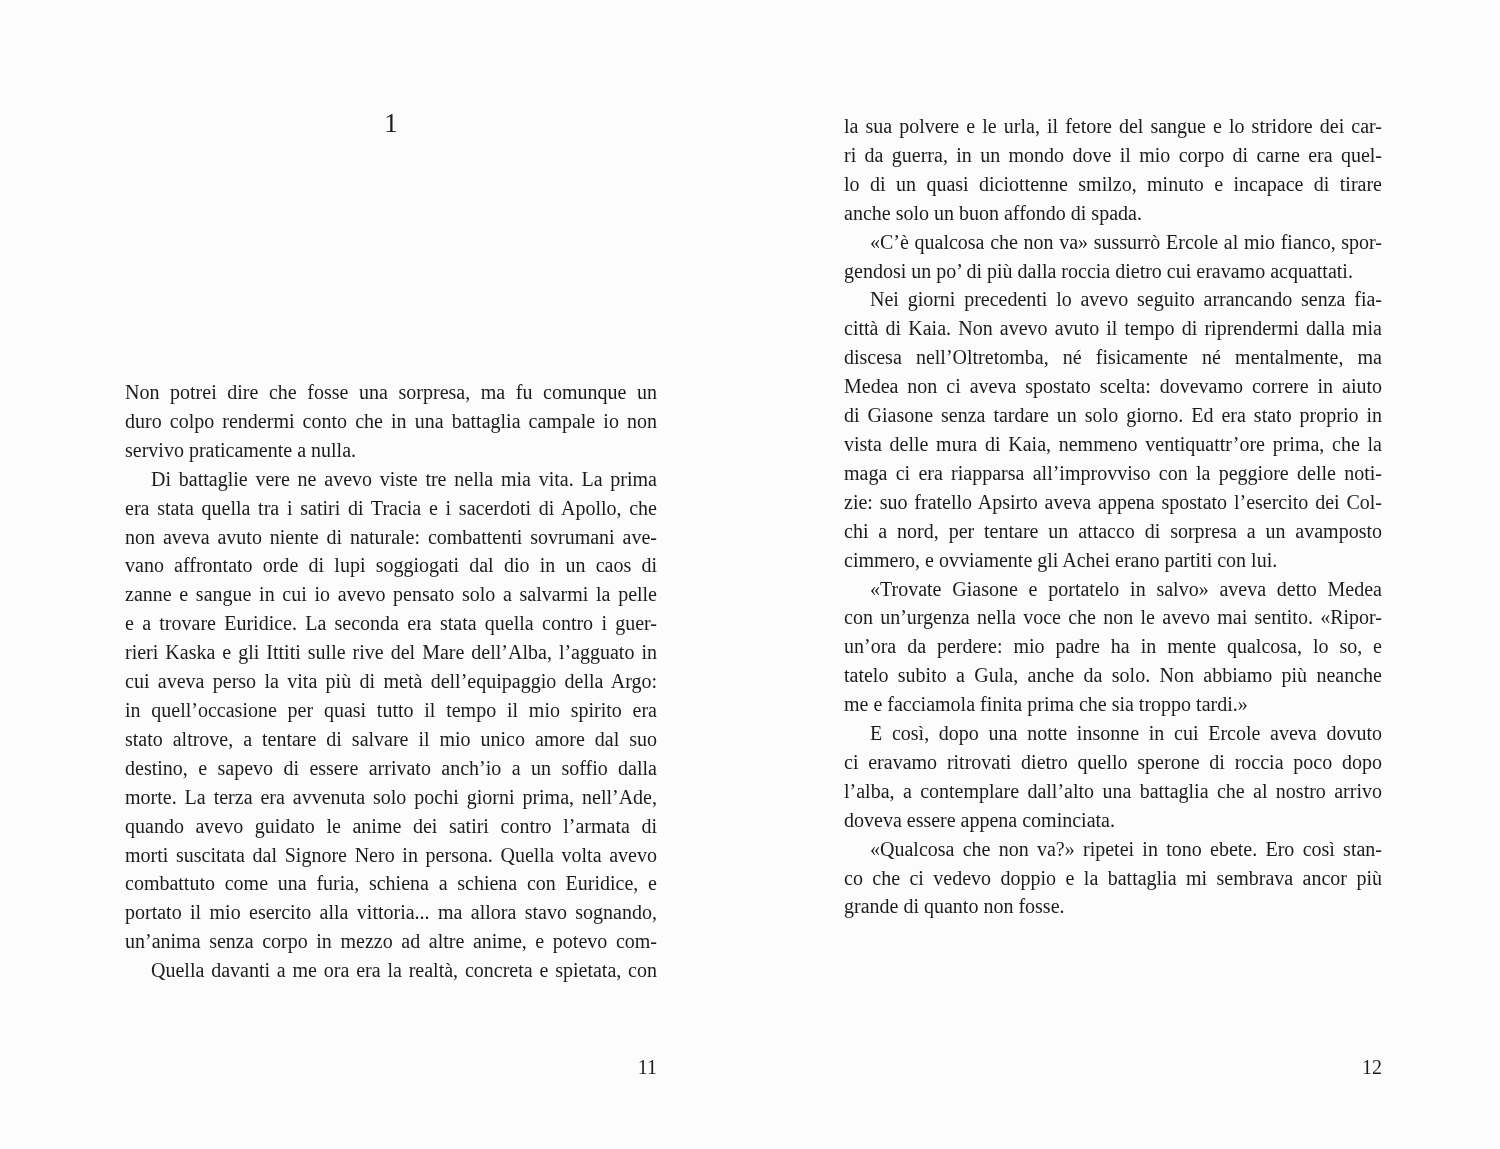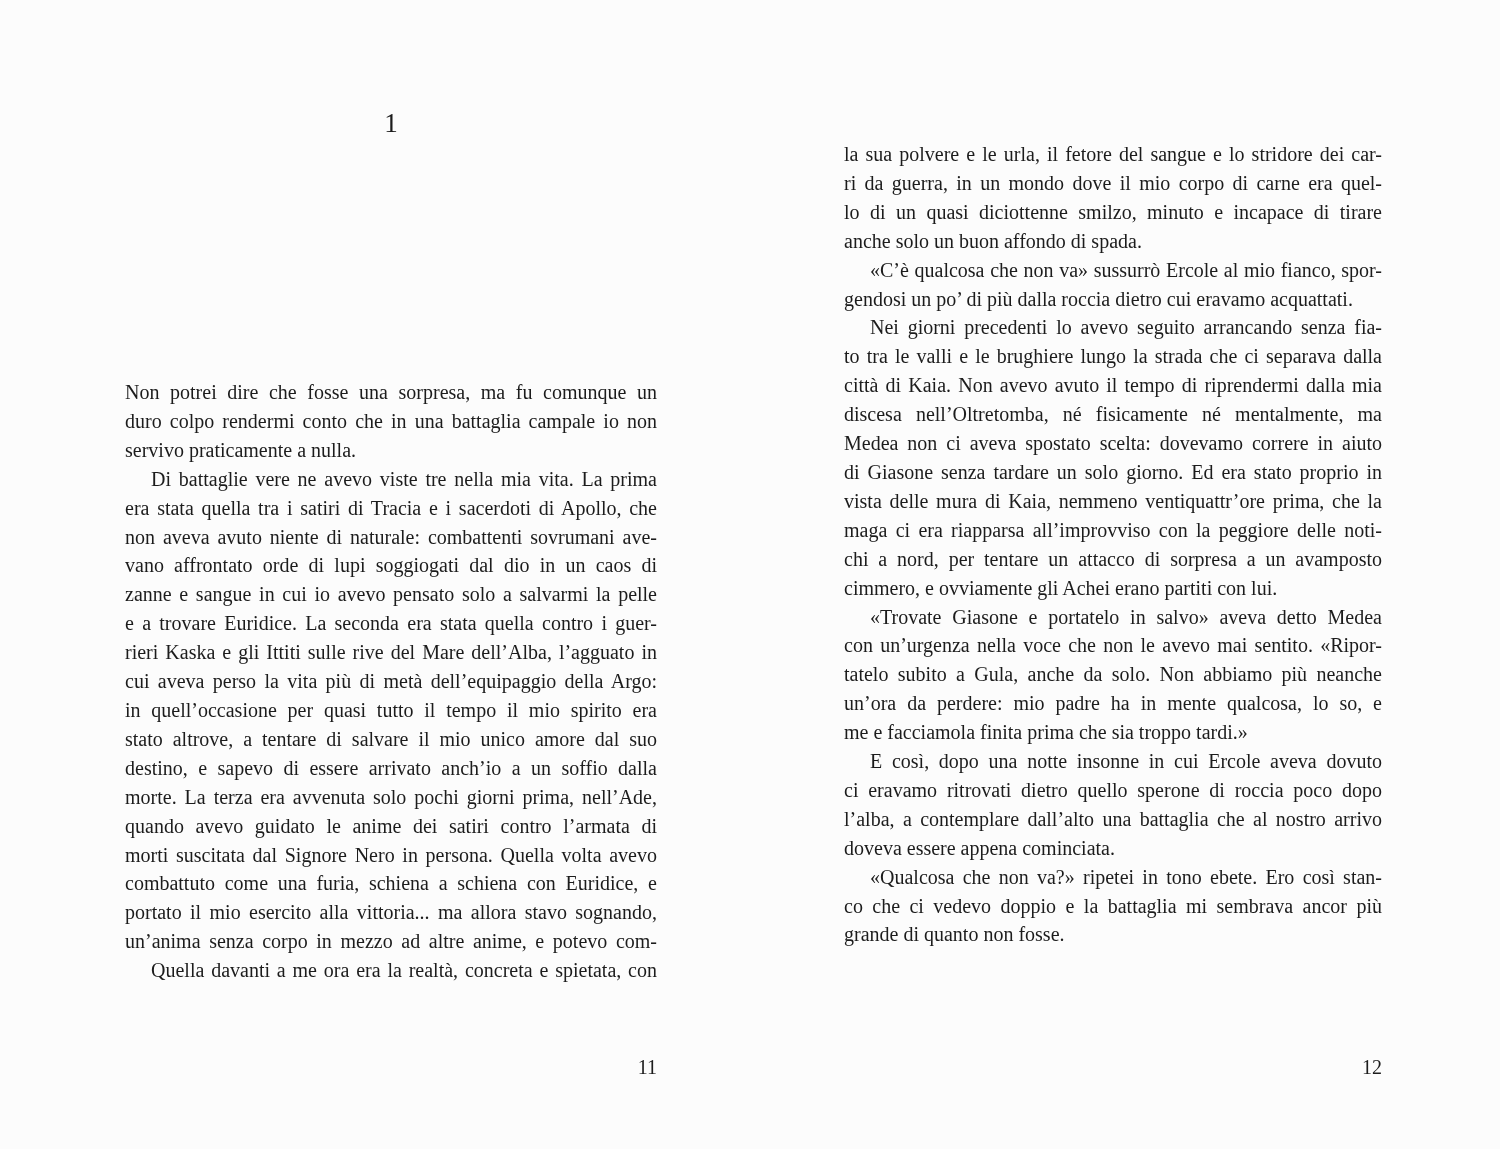--- a/index.html
+++ b/index.html
@@ -24,21 +24,21 @@
     text-align-last: justify;
     line-height: 28.9px;
     white-space: normal;
   }
   .page-body .line.pend {
     -moz-text-align-last: left;
     text-align-last: left;
   }
   .page-body .line.indent { text-indent: 26px; }
   .left-body  { left: 125px; top: 378px;  width: 532px; }
-  .right-body { left: 844px; top: 112px;  width: 538px; margin-top: 28px; }
+  .right-body { left: 844px; top: 112px;  width: 538px; }
   .folio {
     top: 1053px;
     font-size: 20px; line-height: 28.9px;
   }
   .folio-left  { left: 125px; width: 532px; text-align: right; }
   .folio-right { left: 844px; width: 538px; text-align: right; }
 </style>
 </head>
 <body style="background: rgb(252, 252, 252); color: rgb(28, 28, 28);">
 
@@ -71,33 +71,33 @@
 <div class="abs folio folio-left">11</div>
 
 <div class="abs page-body right-body">
     <div class="line">la sua polvere e le urla, il fetore del sangue e lo stridore dei car-</div>
     <div class="line">ri da guerra, in un mondo dove il mio corpo di carne era quel-</div>
     <div class="line">lo di un quasi diciottenne smilzo, minuto e incapace di tirare</div>
     <div class="line pend">anche solo un buon affondo di spada.</div>
     <div class="line indent">«C’è qualcosa che non va» sussurrò Ercole al mio fianco, spor-</div>
     <div class="line pend">gendosi un po’ di più dalla roccia dietro cui eravamo acquattati.</div>
     <div class="line indent">Nei giorni precedenti lo avevo seguito arrancando senza fia-</div>
-    <div class="line">to tra le valli e le brughiere lungo la strada che ci separava dalla</div>
     <div class="line">città di Kaia. Non avevo avuto il tempo di riprendermi dalla mia</div>
     <div class="line">discesa nell’Oltretomba, né fisicamente né mentalmente, ma</div>
     <div class="line">Medea non ci aveva spostato scelta: dovevamo correre in aiuto</div>
     <div class="line">di Giasone senza tardare un solo giorno. Ed era stato proprio in</div>
     <div class="line">vista delle mura di Kaia, nemmeno ventiquattr’ore prima, che la</div>
     <div class="line">maga ci era riapparsa all’improvviso con la peggiore delle noti-</div>
+    <div class="line">zie: suo fratello Apsirto aveva appena spostato l’esercito dei Col-</div>
     <div class="line">chi a nord, per tentare un attacco di sorpresa a un avamposto</div>
     <div class="line pend">cimmero, e ovviamente gli Achei erano partiti con lui.</div>
     <div class="line indent">«Trovate Giasone e portatelo in salvo» aveva detto Medea</div>
     <div class="line">con un’urgenza nella voce che non le avevo mai sentito. «Ripor-</div>
+    <div class="line">un’ora da perdere: mio padre ha in mente qualcosa, lo so, e</div>
     <div class="line">tatelo subito a Gula, anche da solo. Non abbiamo più neanche</div>
-    <div class="line">un’ora da perdere: mio padre ha in mente qualcosa, lo so, e</div>
     <div class="line pend">me e facciamola finita prima che sia troppo tardi.»</div>
     <div class="line indent">E così, dopo una notte insonne in cui Ercole aveva dovuto</div>
     <div class="line">ci eravamo ritrovati dietro quello sperone di roccia poco dopo</div>
     <div class="line">l’alba, a contemplare dall’alto una battaglia che al nostro arrivo</div>
     <div class="line pend">doveva essere appena cominciata.</div>
     <div class="line indent">«Qualcosa che non va?» ripetei in tono ebete. Ero così stan-</div>
     <div class="line">co che ci vedevo doppio e la battaglia mi sembrava ancor più</div>
     <div class="line pend">grande di quanto non fosse.</div>
   </div>
 

